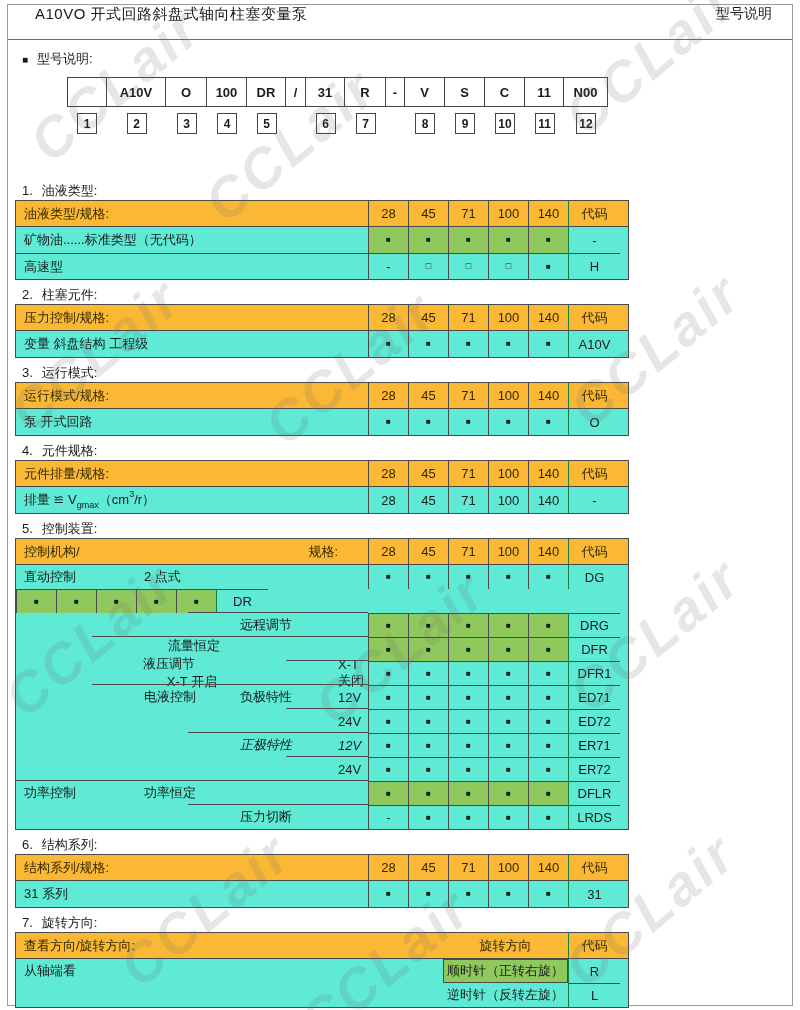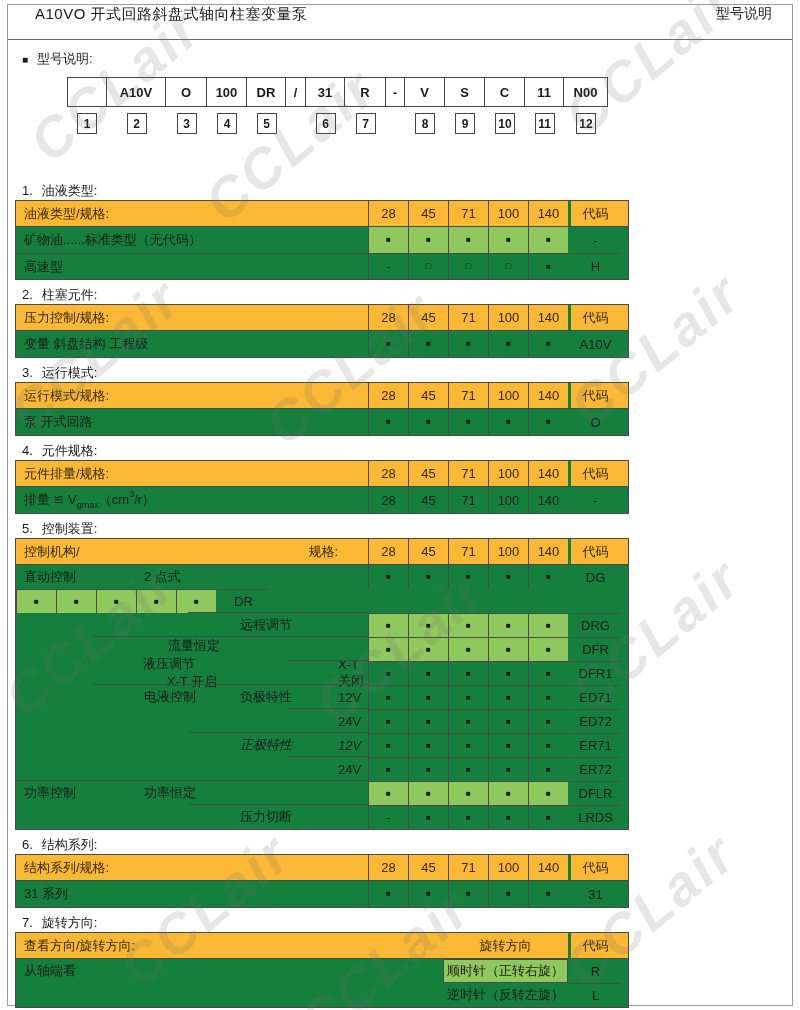--- a/index.html
+++ b/index.html
@@ -24,29 +24,29 @@
             font-weight:bold;font-size:13px;background:#fff;}
   .code-box:first-child{border-left:1px solid #444;}
   .num-row{display:flex;margin:6px 0 0 59px;}
   .num-slot{display:flex;justify-content:center;}
   .num-box{box-sizing:border-box;width:20px;height:21px;border:1px solid #444;
            display:flex;align-items:center;justify-content:center;
            font-weight:bold;font-size:12px;background:#fff;}
   .sec-title{margin:8px 0 2px 14px;font-size:13px;line-height:14px;height:14px;}
   .sec-title.first{margin-top:50px;}
   .sec-title .num{margin-right:9px;}
-  .table{box-sizing:border-box;width:614px;margin-left:7px;border:1px solid #4a4a4a;background:#15803d;}
+  .table{box-sizing:border-box;width:614px;margin-left:7px;border:1px solid #4a4a4a;background:#5eead4;}
   .trow{display:flex;height:26px;box-sizing:border-box;}
   .t5 .trow.body{height:24px;}
   .t7 .trow.body{height:24px;}
   .hrow{background:var(--orange);border-bottom:1px solid #4a4a4a;color:#332800;}
   .cell{box-sizing:border-box;display:flex;align-items:center;font-size:13px;position:relative;}
   .c-label{width:352px;padding-left:8px;}
   .c-size{width:40px;justify-content:center;border-left:1px solid #4a4a4a;}
-  .c-code{width:52px;justify-content:center;border-left:3px solid #15803d;}
+  .c-code{width:52px;justify-content:center;border-left:1px solid #15803d;}
   .bt{border-top:1px solid #4a4a4a;}
   .green{background:var(--green);}
   .mk-f{font-size:8px;line-height:1;}
   .mk-o{font-size:9px;line-height:1;}
   .mk-t{font-size:13px;line-height:1;}
   .sub{font-size:9px;align-self:flex-end;margin-bottom:3px;}
   .sup{font-size:9px;align-self:flex-start;margin-top:2px;}
   
   .la{width:80px;padding-left:8px;box-sizing:border-box;}
   .lb{width:96px;margin-left:48px;}

